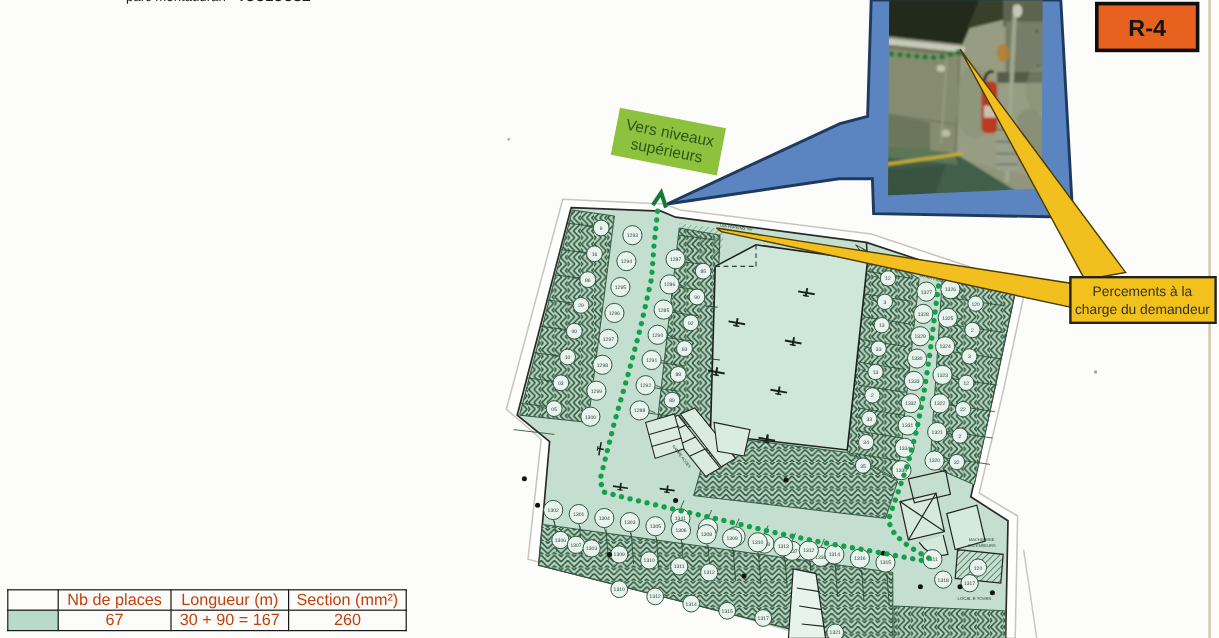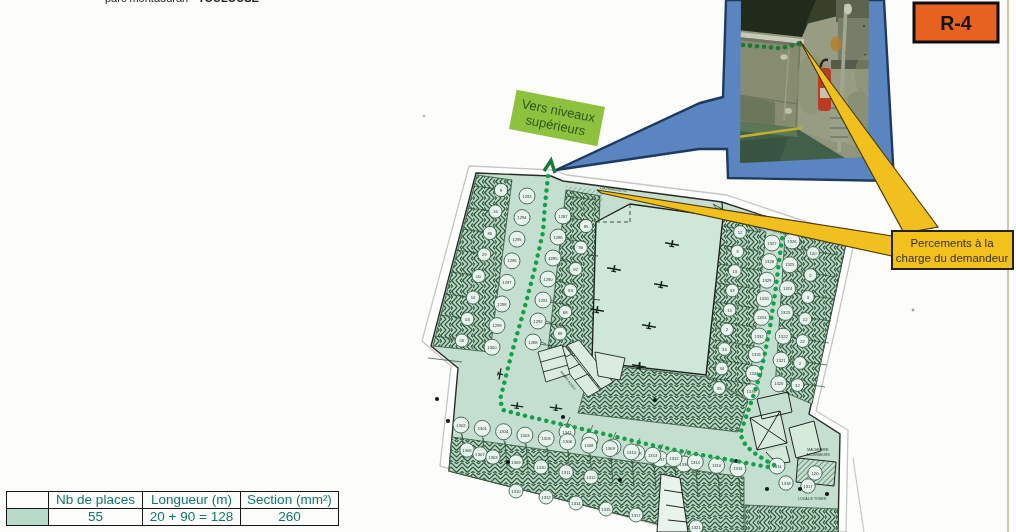--- a/index.html
+++ b/index.html
@@ -1,16 +1,16 @@
 <!DOCTYPE html>
 <html><head><meta charset="utf-8">
 <style>
 html,body{margin:0;padding:0;width:1016px;height:532px;overflow:hidden;background:#fcfcfa;font-family:"Liberation Sans",sans-serif;}
 #stage{position:absolute;left:0;top:0;width:1016px;height:532px;}
-.tbl{position:absolute;left:6px;top:491px;border-collapse:collapse;font-size:13.5px;color:#0f766e;}
+.tbl{position:absolute;left:6px;top:491px;border-collapse:collapse;font-size:13.5px;color:#c2410c;}
 .tbl td{border:1.7px solid #161616;text-align:center;padding:0;height:15.9px;line-height:15px;}
 </style></head><body>
 <div id="stage">
 
 <div style="position:absolute;left:105px;top:-8px;font-size:11px;color:#1c1c1c;white-space:nowrap;letter-spacing:0px;">parc montaudran - <b>TOULOUSE</b></div>
 
 <div style="position:absolute;left:1007px;top:0;width:2px;height:532px;background:#a39a63;opacity:0.55;"></div>
 
 <svg width="1016" height="532" viewBox="0 0 1016 532" style="position:absolute;left:0;top:0">
 <defs>
@@ -590,18 +590,18 @@
 <table class="tbl">
 <tbody>
         <tr>
           <td style="width:41px"></td>
           <td style="width:93px">Nb de places</td>
           <td style="width:97px">Longueur (m)</td>
           <td style="width:97px">Section (mm²)</td>
         </tr>
 <tr>
           <td style="background:#b7dbc8"></td>
-          <td>55</td>
-          <td>20 + 90 = 128</td>
+          <td>67</td>
+          <td>30 + 90 = 167</td>
           <td>260</td>
         </tr>
 </tbody>
     </table>
 </div>
 </body></html>

